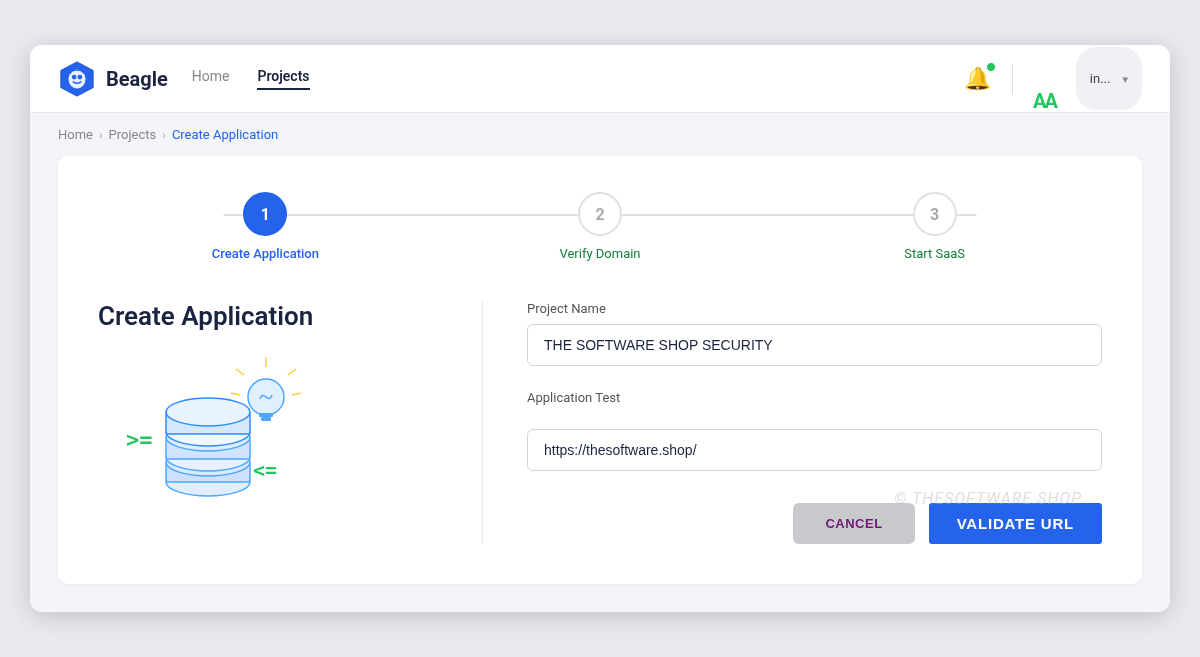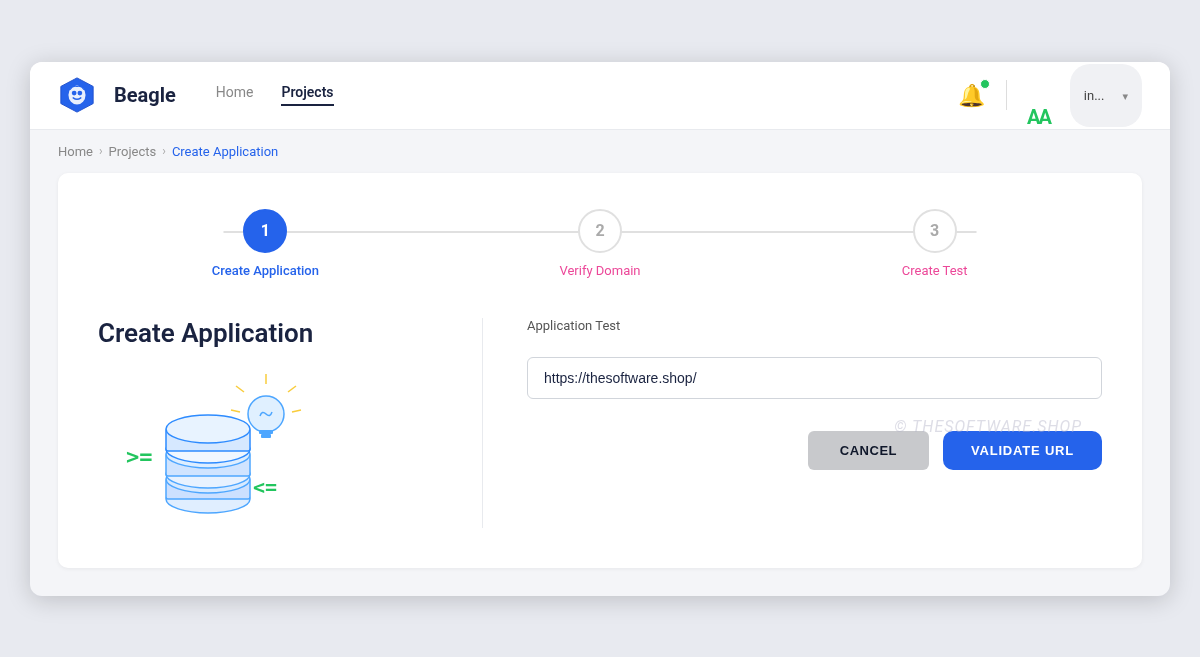--- a/index.html
+++ b/index.html
@@ -26,22 +26,22 @@
       background: #fff;
       height: 68px;
       display: flex;
       align-items: center;
       padding: 0 28px;
       border-bottom: 1px solid #e8eaee;
     }
     .logo-area {
       display: flex;
       align-items: center;
-      gap: 18px;
-      margin-right: 40px;
+      gap: 10px;
+      margin-right: 24px;
     }
     .logo-icon {
       width: 38px;
       height: 38px;
     }
     .logo-text {
       font-size: 20px;
       font-weight: 700;
       color: #1a2340;
     }
@@ -93,21 +93,21 @@
       font-size: 20px;
       font-weight: 700;
       color: #22c55e;
       cursor: pointer;
       letter-spacing: -2px;
       margin-top: 44px;
     }
     .user-pill {
       display: flex;
       align-items: flex-end;
-      gap: 18px;
+      gap: 12px;
       background: #f0f1f4;
       border-radius: 20px;
       padding: 24px 14px;
       cursor: pointer;
       font-size: 13px;
       color: #444;
     }
     .chevron-icon { font-size: 11px; color: #888; }
 
     
@@ -177,21 +177,21 @@
       color: #aaa;
     }
     .step-circle.active {
       background: #2563eb;
       border-color: #2563eb;
       color: #fff;
     }
     .step-label {
       margin-top: 10px;
       font-size: 13px;
-      color: #ec4899;
+      color: #15803d;
       text-align: center;
     }
     .step-label.active {
       color: #2563eb;
       font-weight: 500;
     }
 
     
     .content-area {
       display: flex;
@@ -266,33 +266,33 @@
       display: flex;
       justify-content: flex-end;
       gap: 14px;
       margin-top: 32px;
     }
     .btn-cancel {
       padding: 12px 32px;
       border-radius: 6px;
       border: none;
       background: #c8c9cc;
-      color: #0f172a;
+      color: #701a75;
       font-size: 13px;
       font-weight: 600;
       cursor: pointer;
       letter-spacing: 0.5px;
     }
     .btn-validate {
       padding: 12px 28px;
-      border-radius: 10px;
+      border-radius: 3px;
       border: none;
       background: #2563eb;
       color: #fff;
-      font-size: 13px;
+      font-size: 15px;
       font-weight: 700;
       cursor: pointer;
       letter-spacing: 0.8px;
     }
 
     
     .panel-divider {
       width: 1px;
       background: #e8eaee;
       margin: 0 4px;
@@ -357,21 +357,21 @@
       <div class="step">
         <div class="step-circle">
           <span>2</span>
         </div>
         <span class="step-label">Verify Domain</span>
       </div>
       <div class="step">
         <div class="step-circle">
           <span>3</span>
         </div>
-        <span class="step-label">Create Test</span>
+        <span class="step-label">Start SaaS</span>
       </div>
     </div>
 
     <div class="content-area">
 
       <div class="left-panel">
         <h2 class="panel-title">Create Application</h2>
 
         <div class="illustration">
           <svg width="220" height="160" viewBox="0 0 220 160" fill="none" xmlns="http://www.w3.org/2000/svg">
@@ -410,20 +410,24 @@
               <rect x="23" y="50" width="10" height="4" rx="1" fill="#4da6ff"></rect>
             </g>
           </svg>
         </div>
       </div>
 
       <div class="panel-divider"></div>
 
       <div class="right-panel">
 
+        <div class="field-group">
+          <label class="field-label">Project Name</label>
+          <input class="field-input" type="text" value="THE SOFTWARE SHOP SECURITY" style="">
+        </div>
 
         <div class="field-group">
           <label class="field-label">Application Test</label>
         </div>
 
         <div class="field-group">
           <div class="url-field-wrapper">
             <input class="field-input" type="text" value="https://thesoftware.shop/" style="">
             <span class="watermark">© THESOFTWARE.SHOP</span>
           </div>

